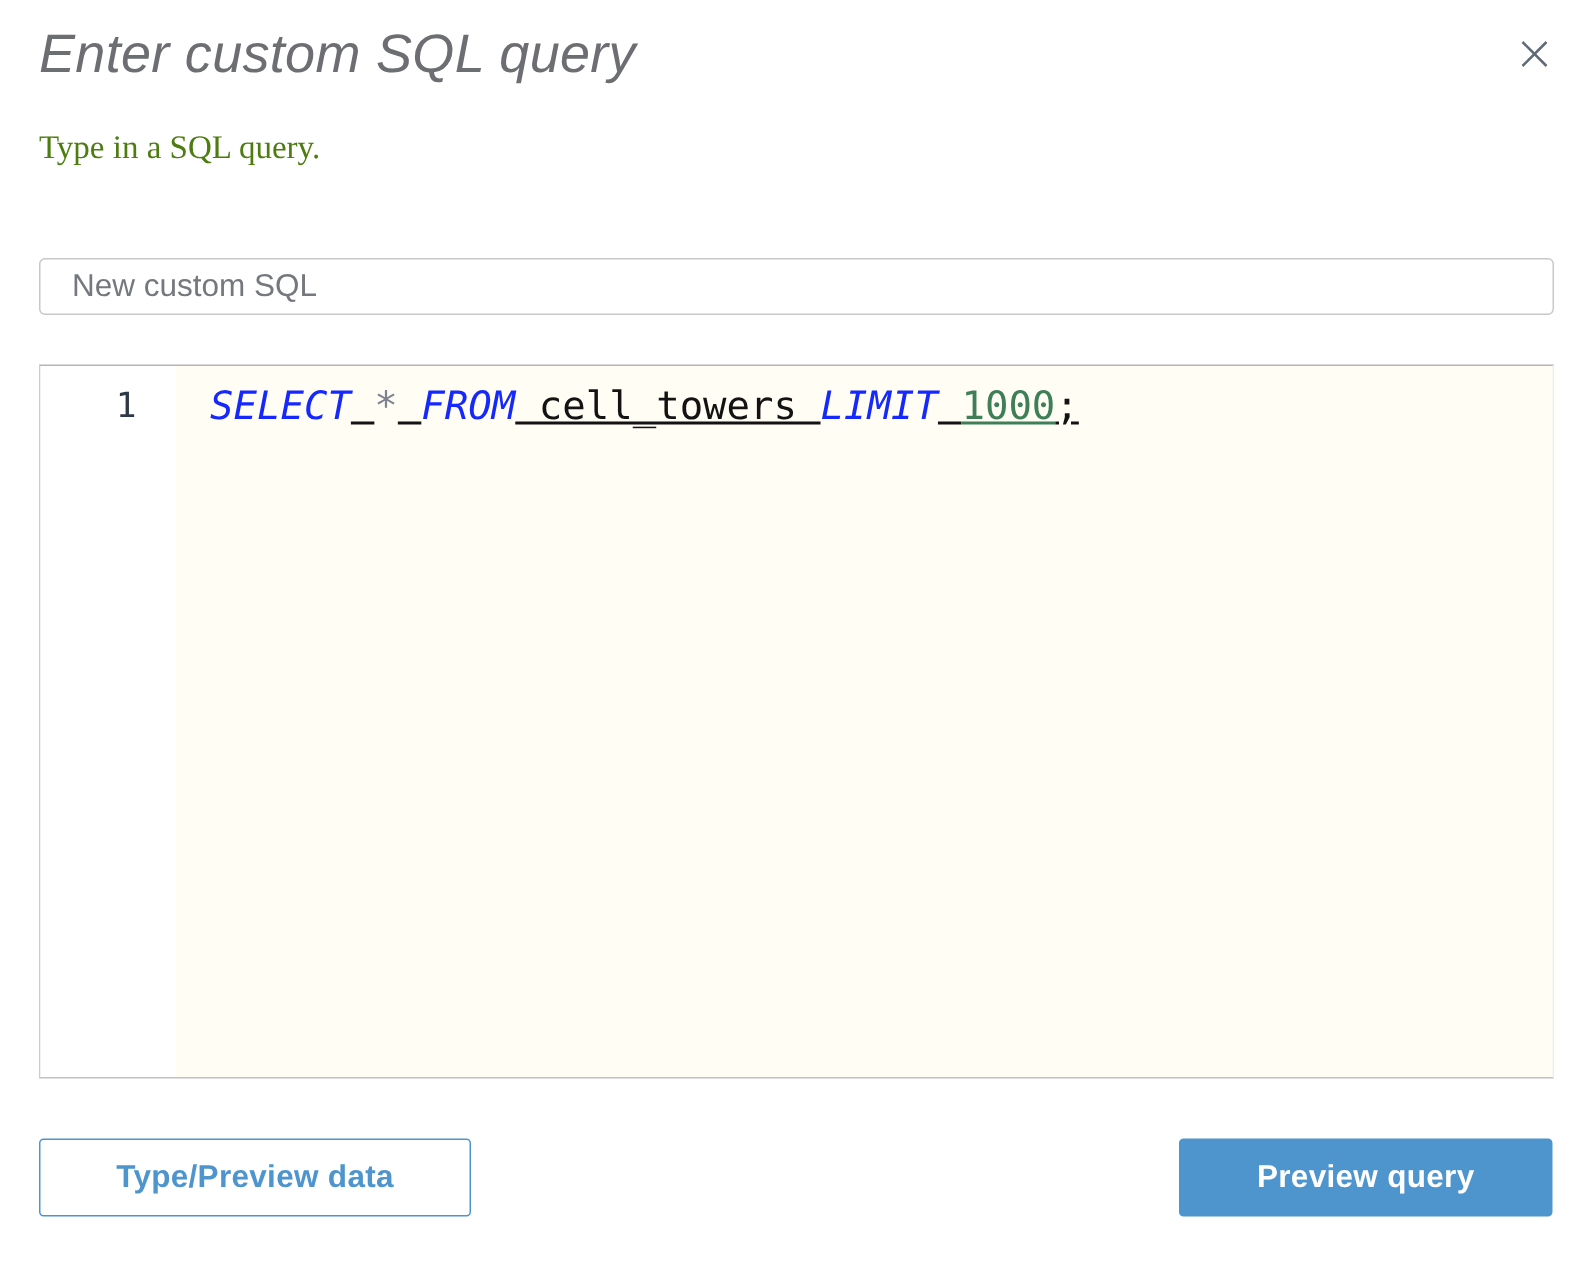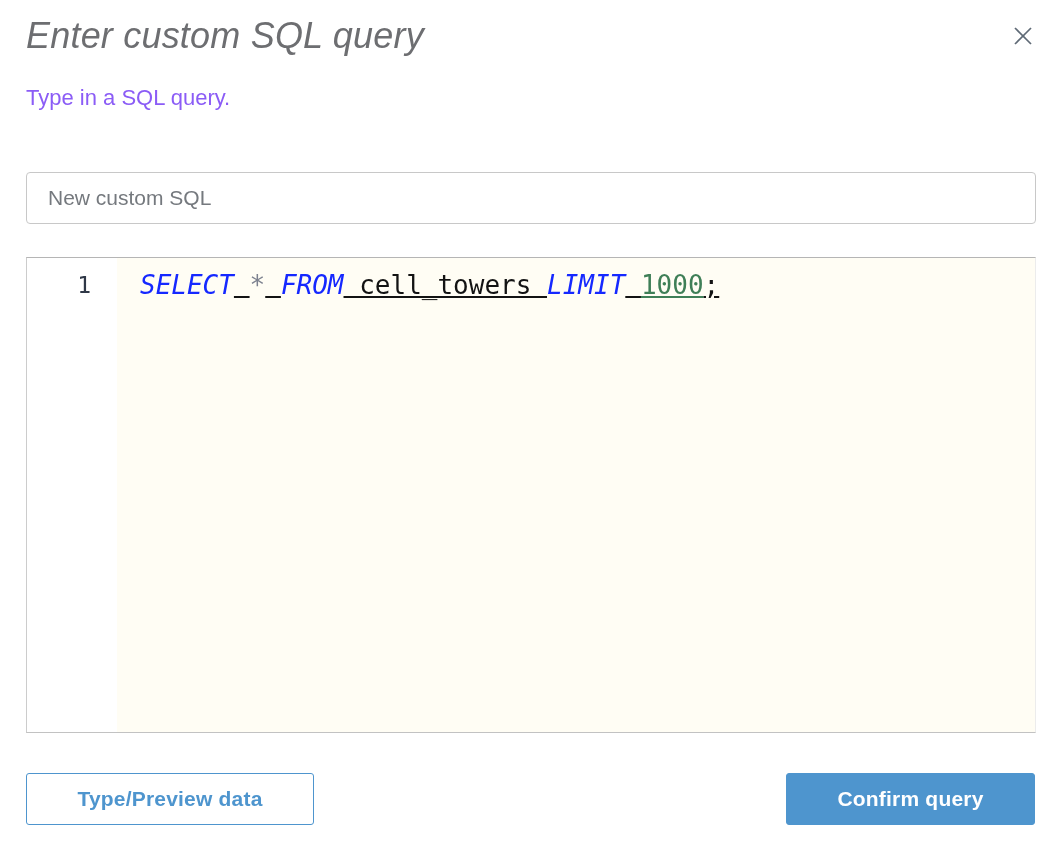--- a/index.html
+++ b/index.html
@@ -44,27 +44,28 @@
     padding: 4px;
     margin-top: 6px;
     margin-right: -4px;
     cursor: pointer;
     line-height: 0;
   }
   .subtitle {
     margin-top: 28px;
     font-size: 22px;
     line-height: 24px;
-    color: #8b5cf6;
+    color: #4d7c0f;
+    font-family: Liberation Serif, serif;
   }
   .name-input {
     display: block;
     margin-top: 62px;
     width: 1010px;
-    height: 52px;
+    height: 38px;
     border: 1px solid #c8c8c8;
     border-radius: 4px;
     padding: 0 21px;
     font-family: "Liberation Sans", sans-serif;
     font-size: 21px;
     color: #75797e;
     background: #ffffff;
     outline: none;
   }
   .editor {
@@ -160,16 +161,16 @@
     <div class="gutter">
         <div class="line-number">1</div>
       </div>
     <div class="code-area">
         <div class="code-line"><span class="token token-keyword">SELECT</span><span class="token token-plain"> </span><span class="token token-operator">*</span><span class="token token-plain"> </span><span class="token token-keyword">FROM</span><span class="token token-plain"> cell_towers </span><span class="token token-keyword">LIMIT</span><span class="token token-plain"> </span><span class="token token-number">1000</span><span class="token token-plain">;</span></div>
       </div>
   </div>
 
   <div class="footer">
     <button class="btn btn-secondary">Type/Preview data</button>
-    <button class="btn btn-primary">Confirm query</button>
+    <button class="btn btn-primary">Preview query</button>
   </div>
 
 </div>
 
 </body></html>

